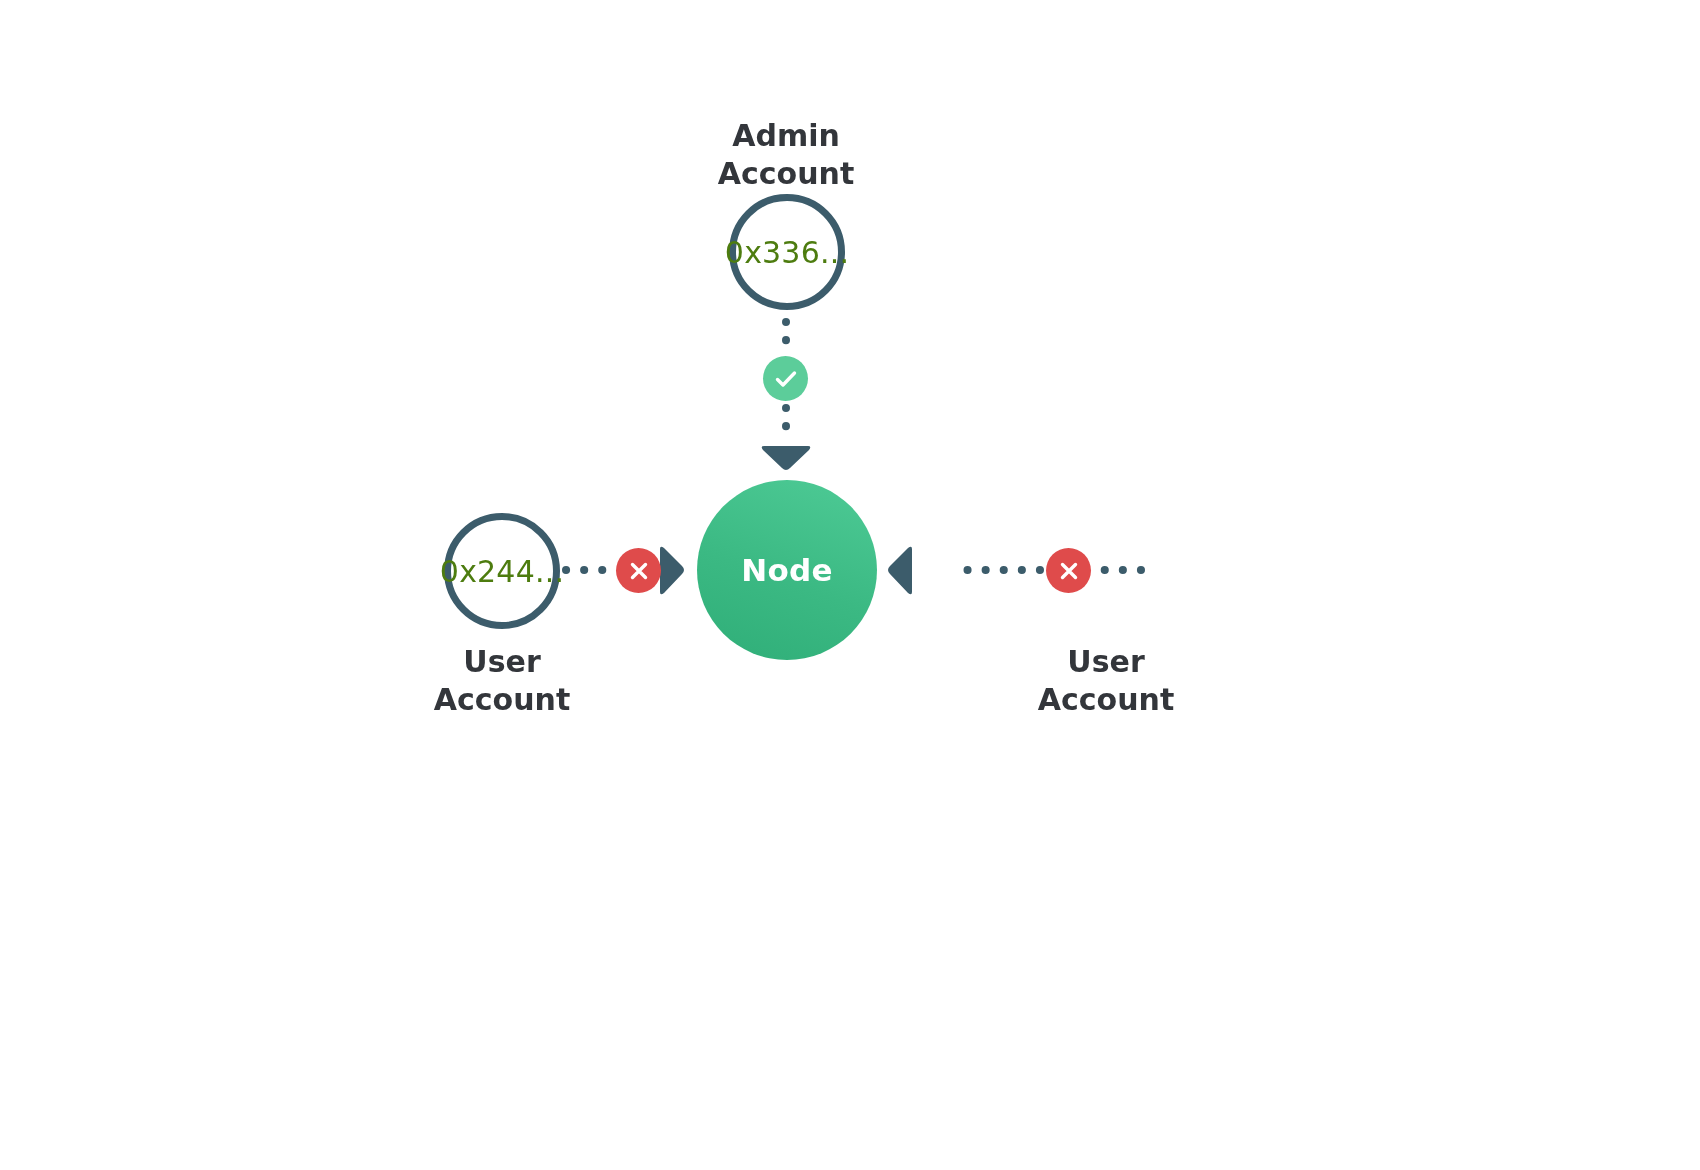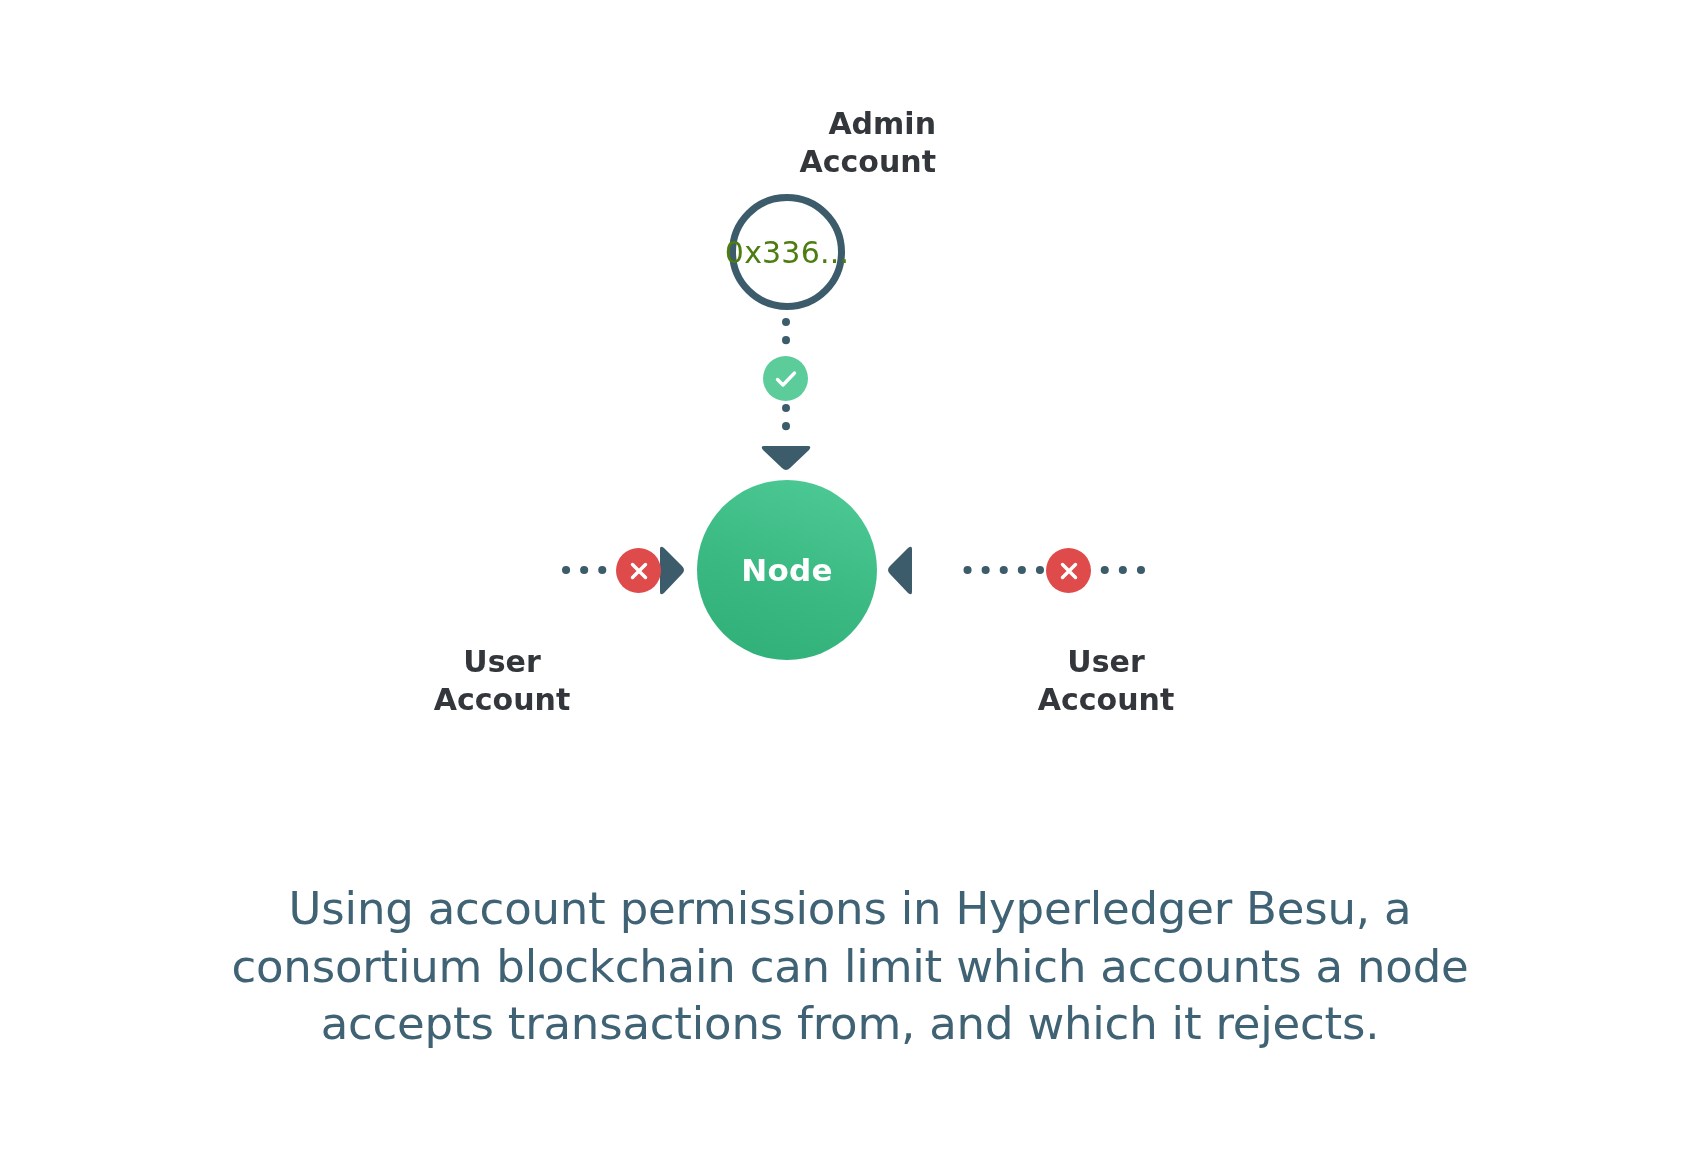--- a/index.html
+++ b/index.html
@@ -49,23 +49,22 @@
     font-weight: bold;
     font-size: 30px;
     line-height: 1.25;
     color: #33363B;
     white-space: pre-line;
   }
 
   
   #admin-label {
     left: 636px;
-    top: 105px;
+    top: 117px;
     width: 300px;
-    text-align: right;
   }
   #admin-account-node {
     left: 729px;
     top: 194px;
     width: 116px;
     height: 116px;
   }
 
   
   #central-node {
@@ -215,35 +214,37 @@
   <div class="status-badge" id="allow-badge">
     <svg width="26" height="26" viewBox="0 0 26 26" xmlns="http://www.w3.org/2000/svg">
       <path d="M 4.5 13.5 L 10 19 L 21.5 7" stroke="#ffffff" stroke-width="3.4" fill="none" stroke-linecap="round" stroke-linejoin="round"></path>
     </svg>
   </div>
 
   <div id="central-node">
     <span class="node-text">Node</span>
   </div>
 
+  <div class="acct-node" id="left-account-node">
+    <span class="addr-text">0x244...</span>
+  </div>
 
   <div class="node-caption" id="left-label">User
 Account</div>
 
   <div class="status-badge" id="deny-badge-left">
     <svg width="24" height="24" viewBox="0 0 24 24" xmlns="http://www.w3.org/2000/svg">
       <path d="M 5.5 5.5 L 18.5 18.5 M 18.5 5.5 L 5.5 18.5" stroke="#ffffff" stroke-width="3.4" stroke-linecap="round"></path>
     </svg>
   </div>
 
 
   <div class="node-caption" id="right-label">User
 Account</div>
 
   <div class="status-badge" id="deny-badge-right">
     <svg width="24" height="24" viewBox="0 0 24 24" xmlns="http://www.w3.org/2000/svg">
       <path d="M 5.5 5.5 L 18.5 18.5 M 18.5 5.5 L 5.5 18.5" stroke="#ffffff" stroke-width="3.4" stroke-linecap="round"></path>
     </svg>
   </div>
 
-  <div id="figure-caption">Using account permissions in Hyperledger Besu, a consortium blockchain can limit which accounts a node accepts transactions from, and which it rejects.</div>
 
 </div>
 
 </body></html>

